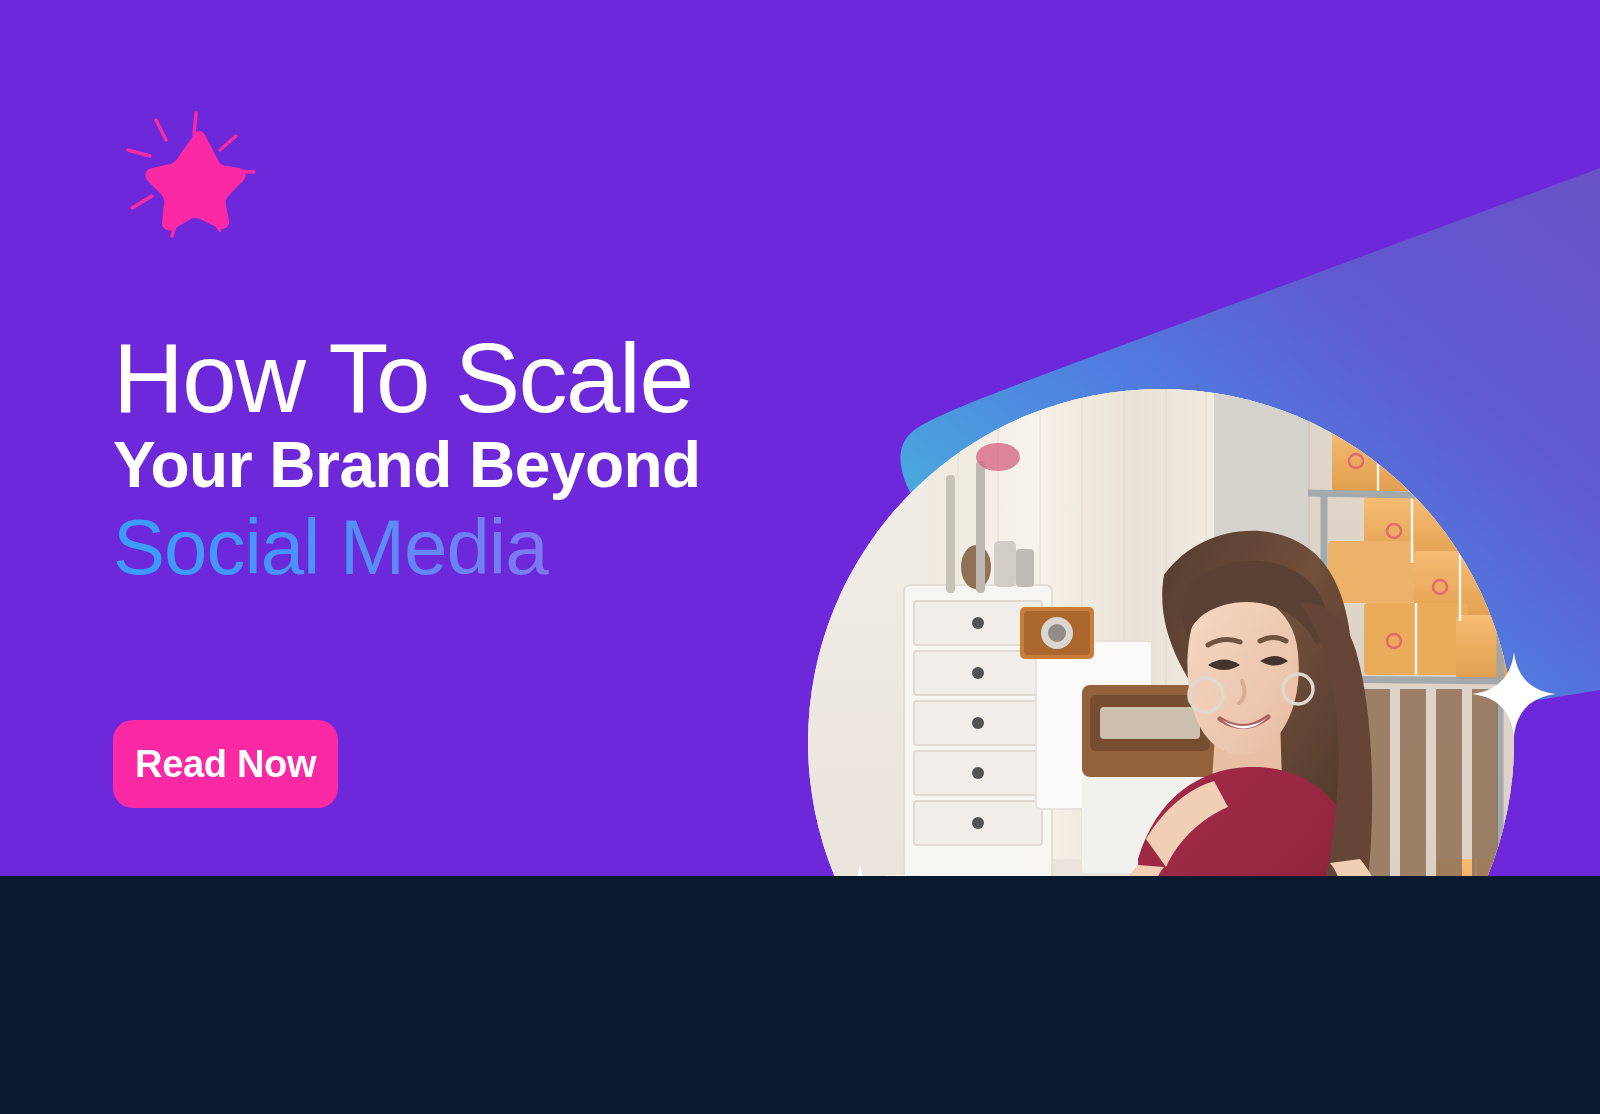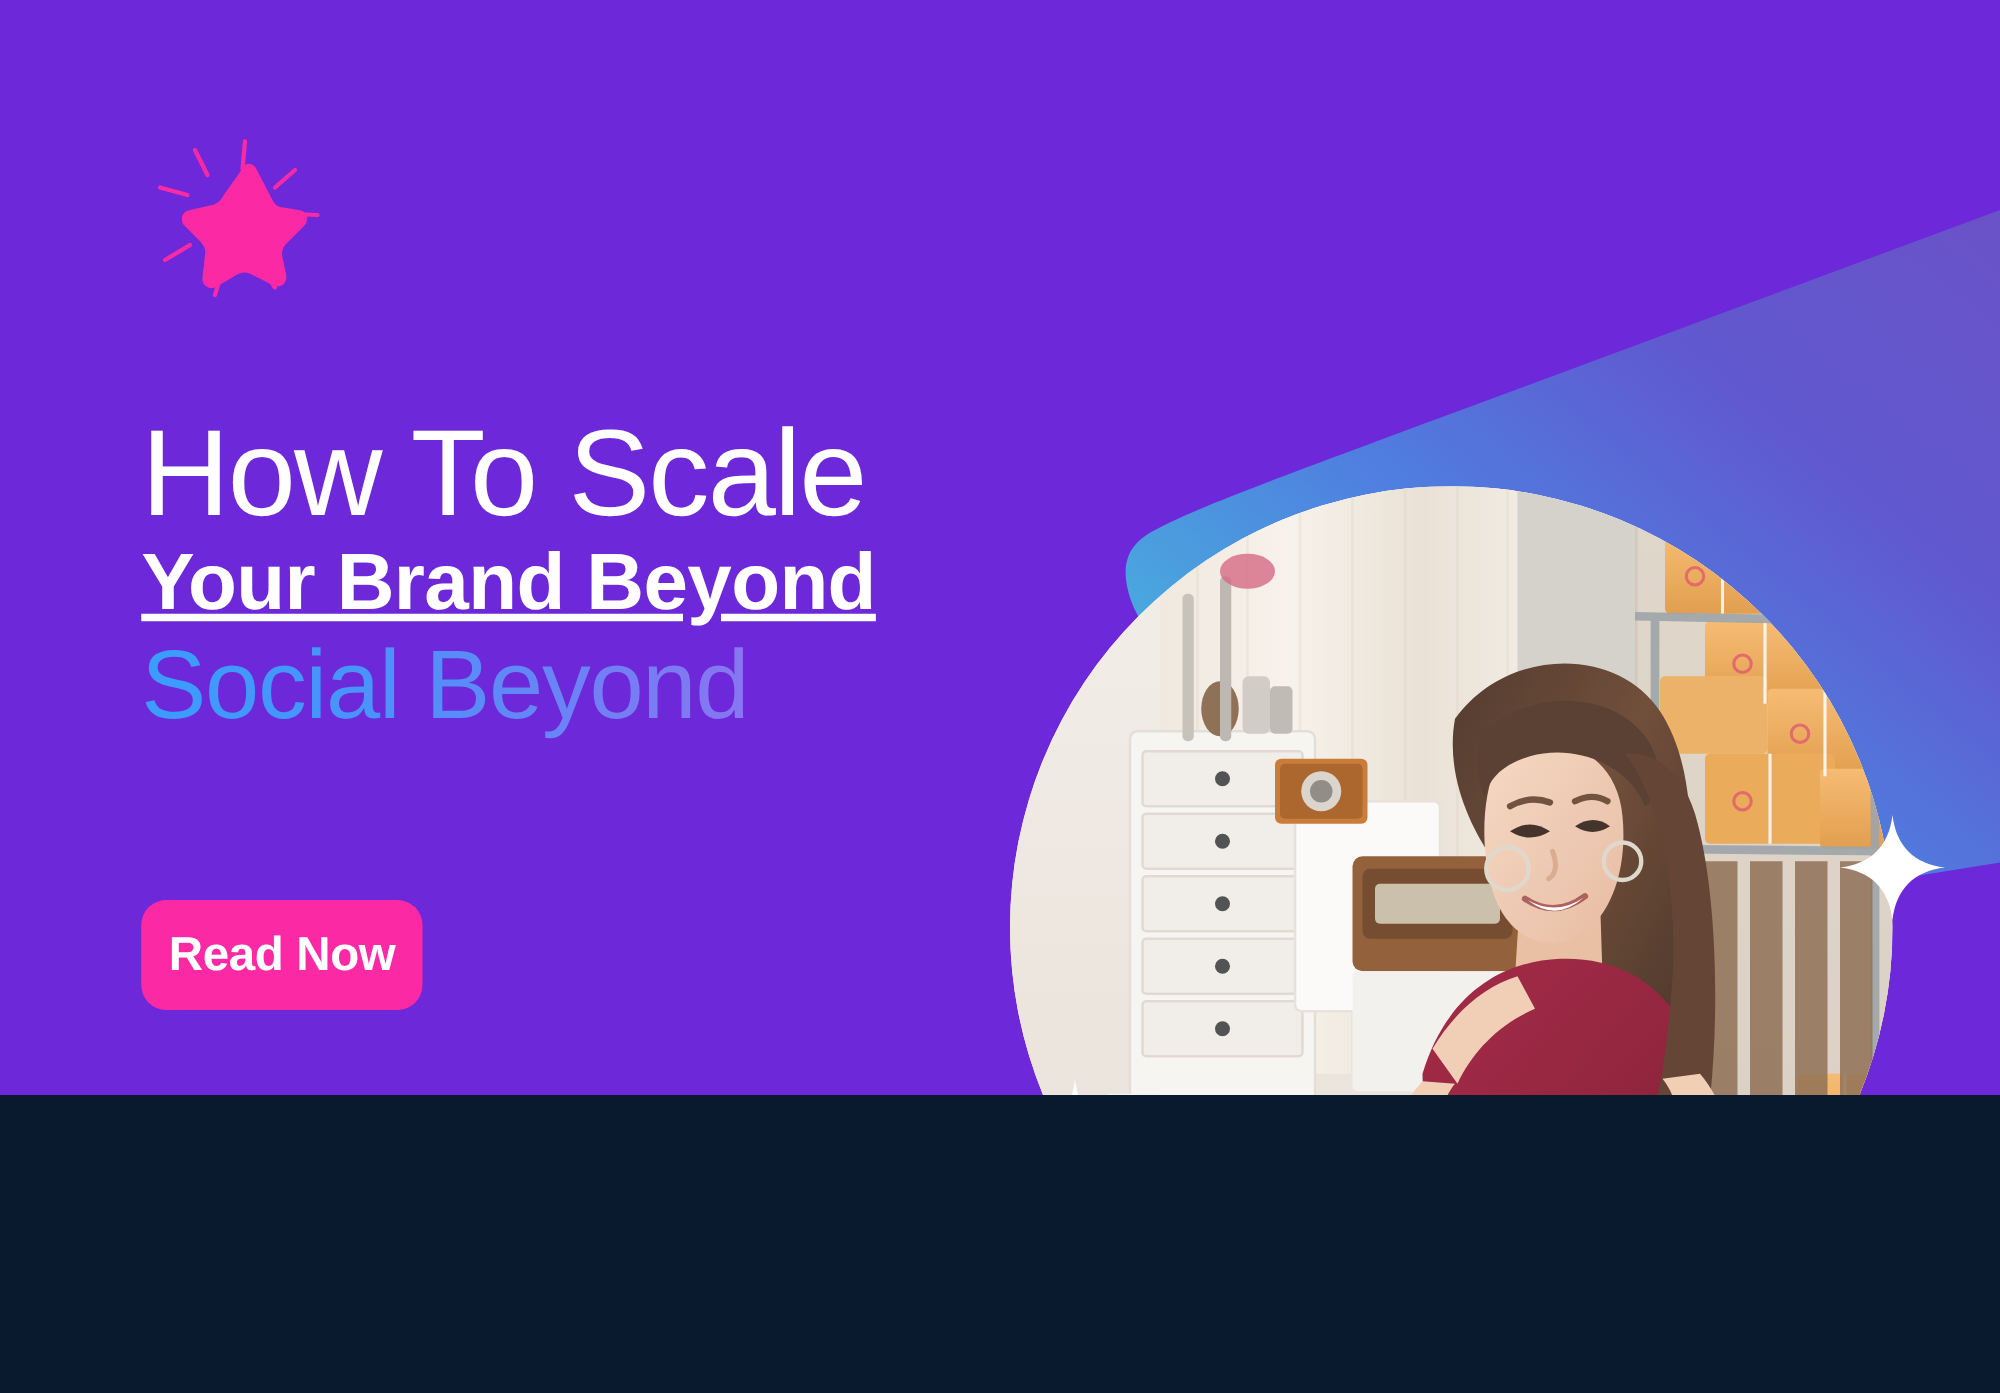--- a/index.html
+++ b/index.html
@@ -50,21 +50,20 @@
     white-space: nowrap;
   }
   .h-line2 {
     font-size: 64px;
     line-height: 1.22;
     font-weight: 700;
     letter-spacing: -0.5px;
     color: #ffffff;
     margin: 0;
     white-space: nowrap;
-    text-decoration: underline;
   }
   .h-line3 {
     font-size: 78px;
     line-height: 1.12;
     font-weight: 400;
     letter-spacing: -1px;
     margin: 0;
     white-space: nowrap;
     background-image: linear-gradient(93deg, #3a9dfb 0%, #4a93fa 26%, #7b7bf2 56%, #9a6ff0 78%, #ad6ef4 100%);
     -webkit-background-clip: text;
@@ -173,21 +172,21 @@
                C 39 68 42 61 48 60
                L 66 56
                C 70 55 73 52 75 48
                Z" fill="#fb2aa4"></path>
     </svg>
   </div>
 
   <div class="copy">
     <h1 class="h-line1">How To Scale</h1>
     <h2 class="h-line2">Your Brand Beyond</h2>
-    <h2 class="h-line3">Social Beyond</h2>
+    <h2 class="h-line3">Social Media</h2>
   </div>
 
   <button class="cta">Read Now</button>
 
   <div class="photo">
     <svg class="scene" width="706" height="706" viewBox="0 0 706 706" xmlns="http://www.w3.org/2000/svg" aria-hidden="true">
       <defs>
         <linearGradient id="wallG" x1="0" y1="0" x2="0" y2="1">
           <stop offset="0%" stop-color="#f3eee8"></stop>
           <stop offset="100%" stop-color="#e6ded5"></stop>

